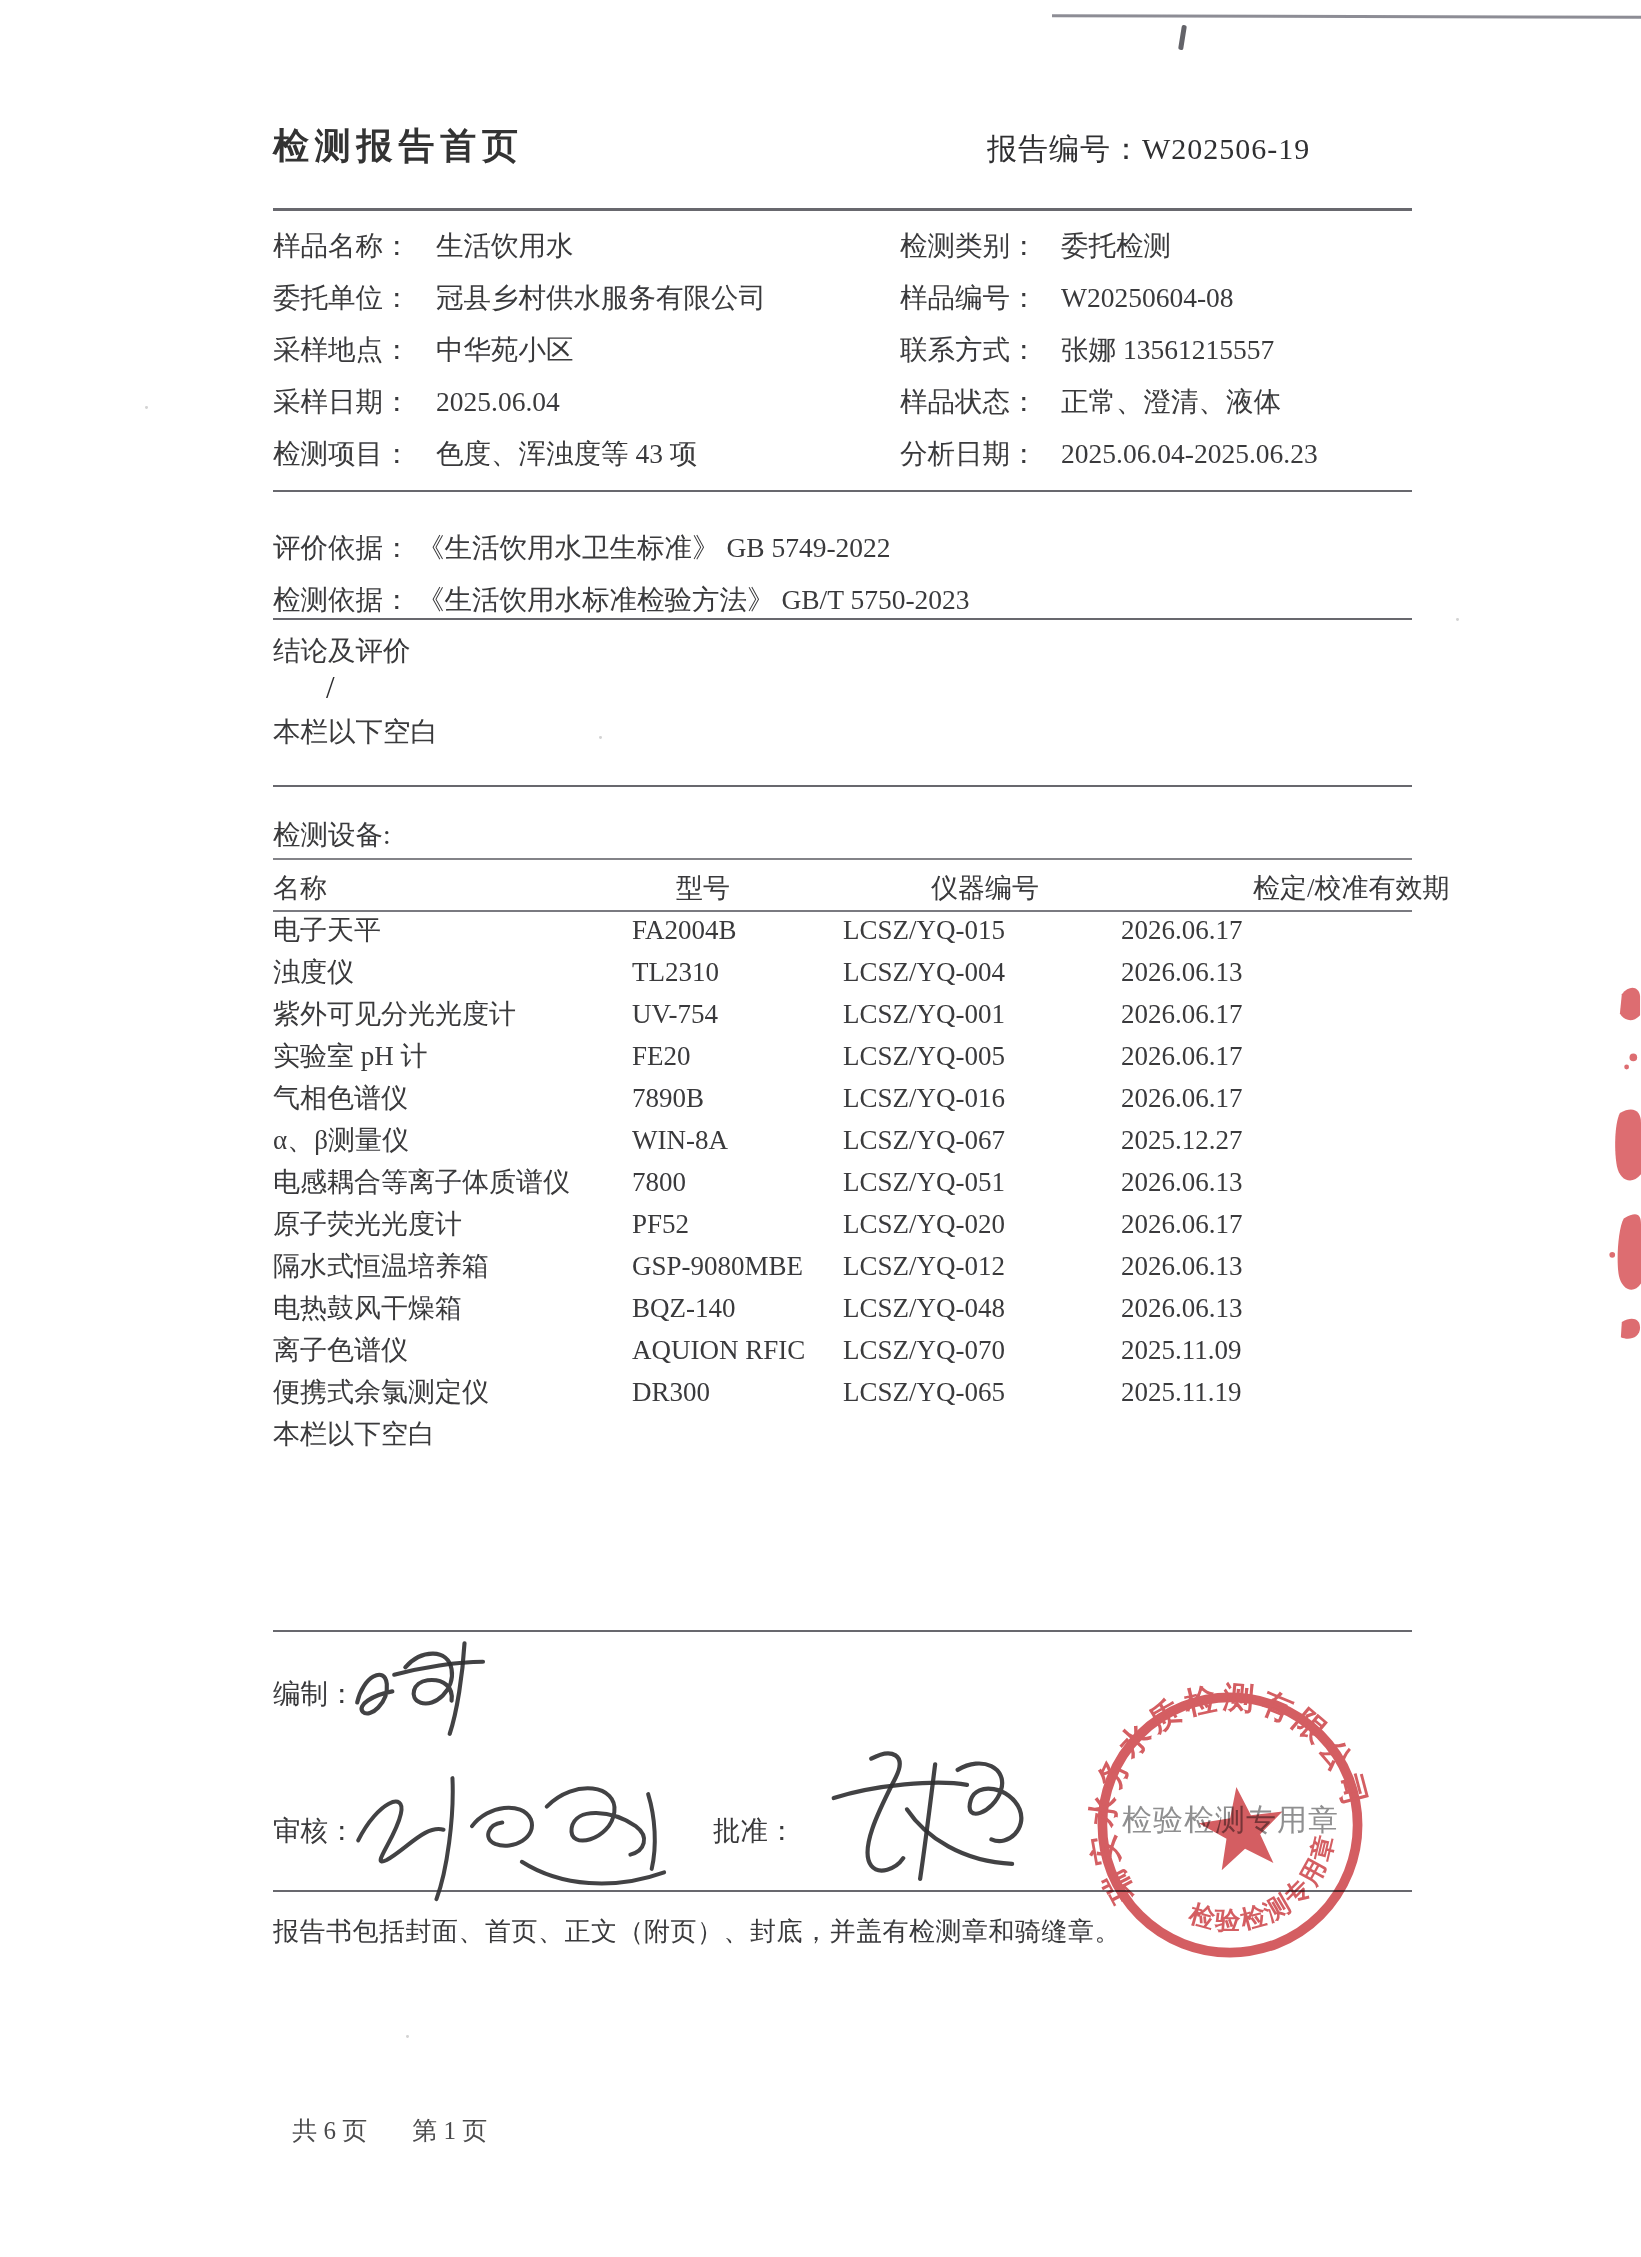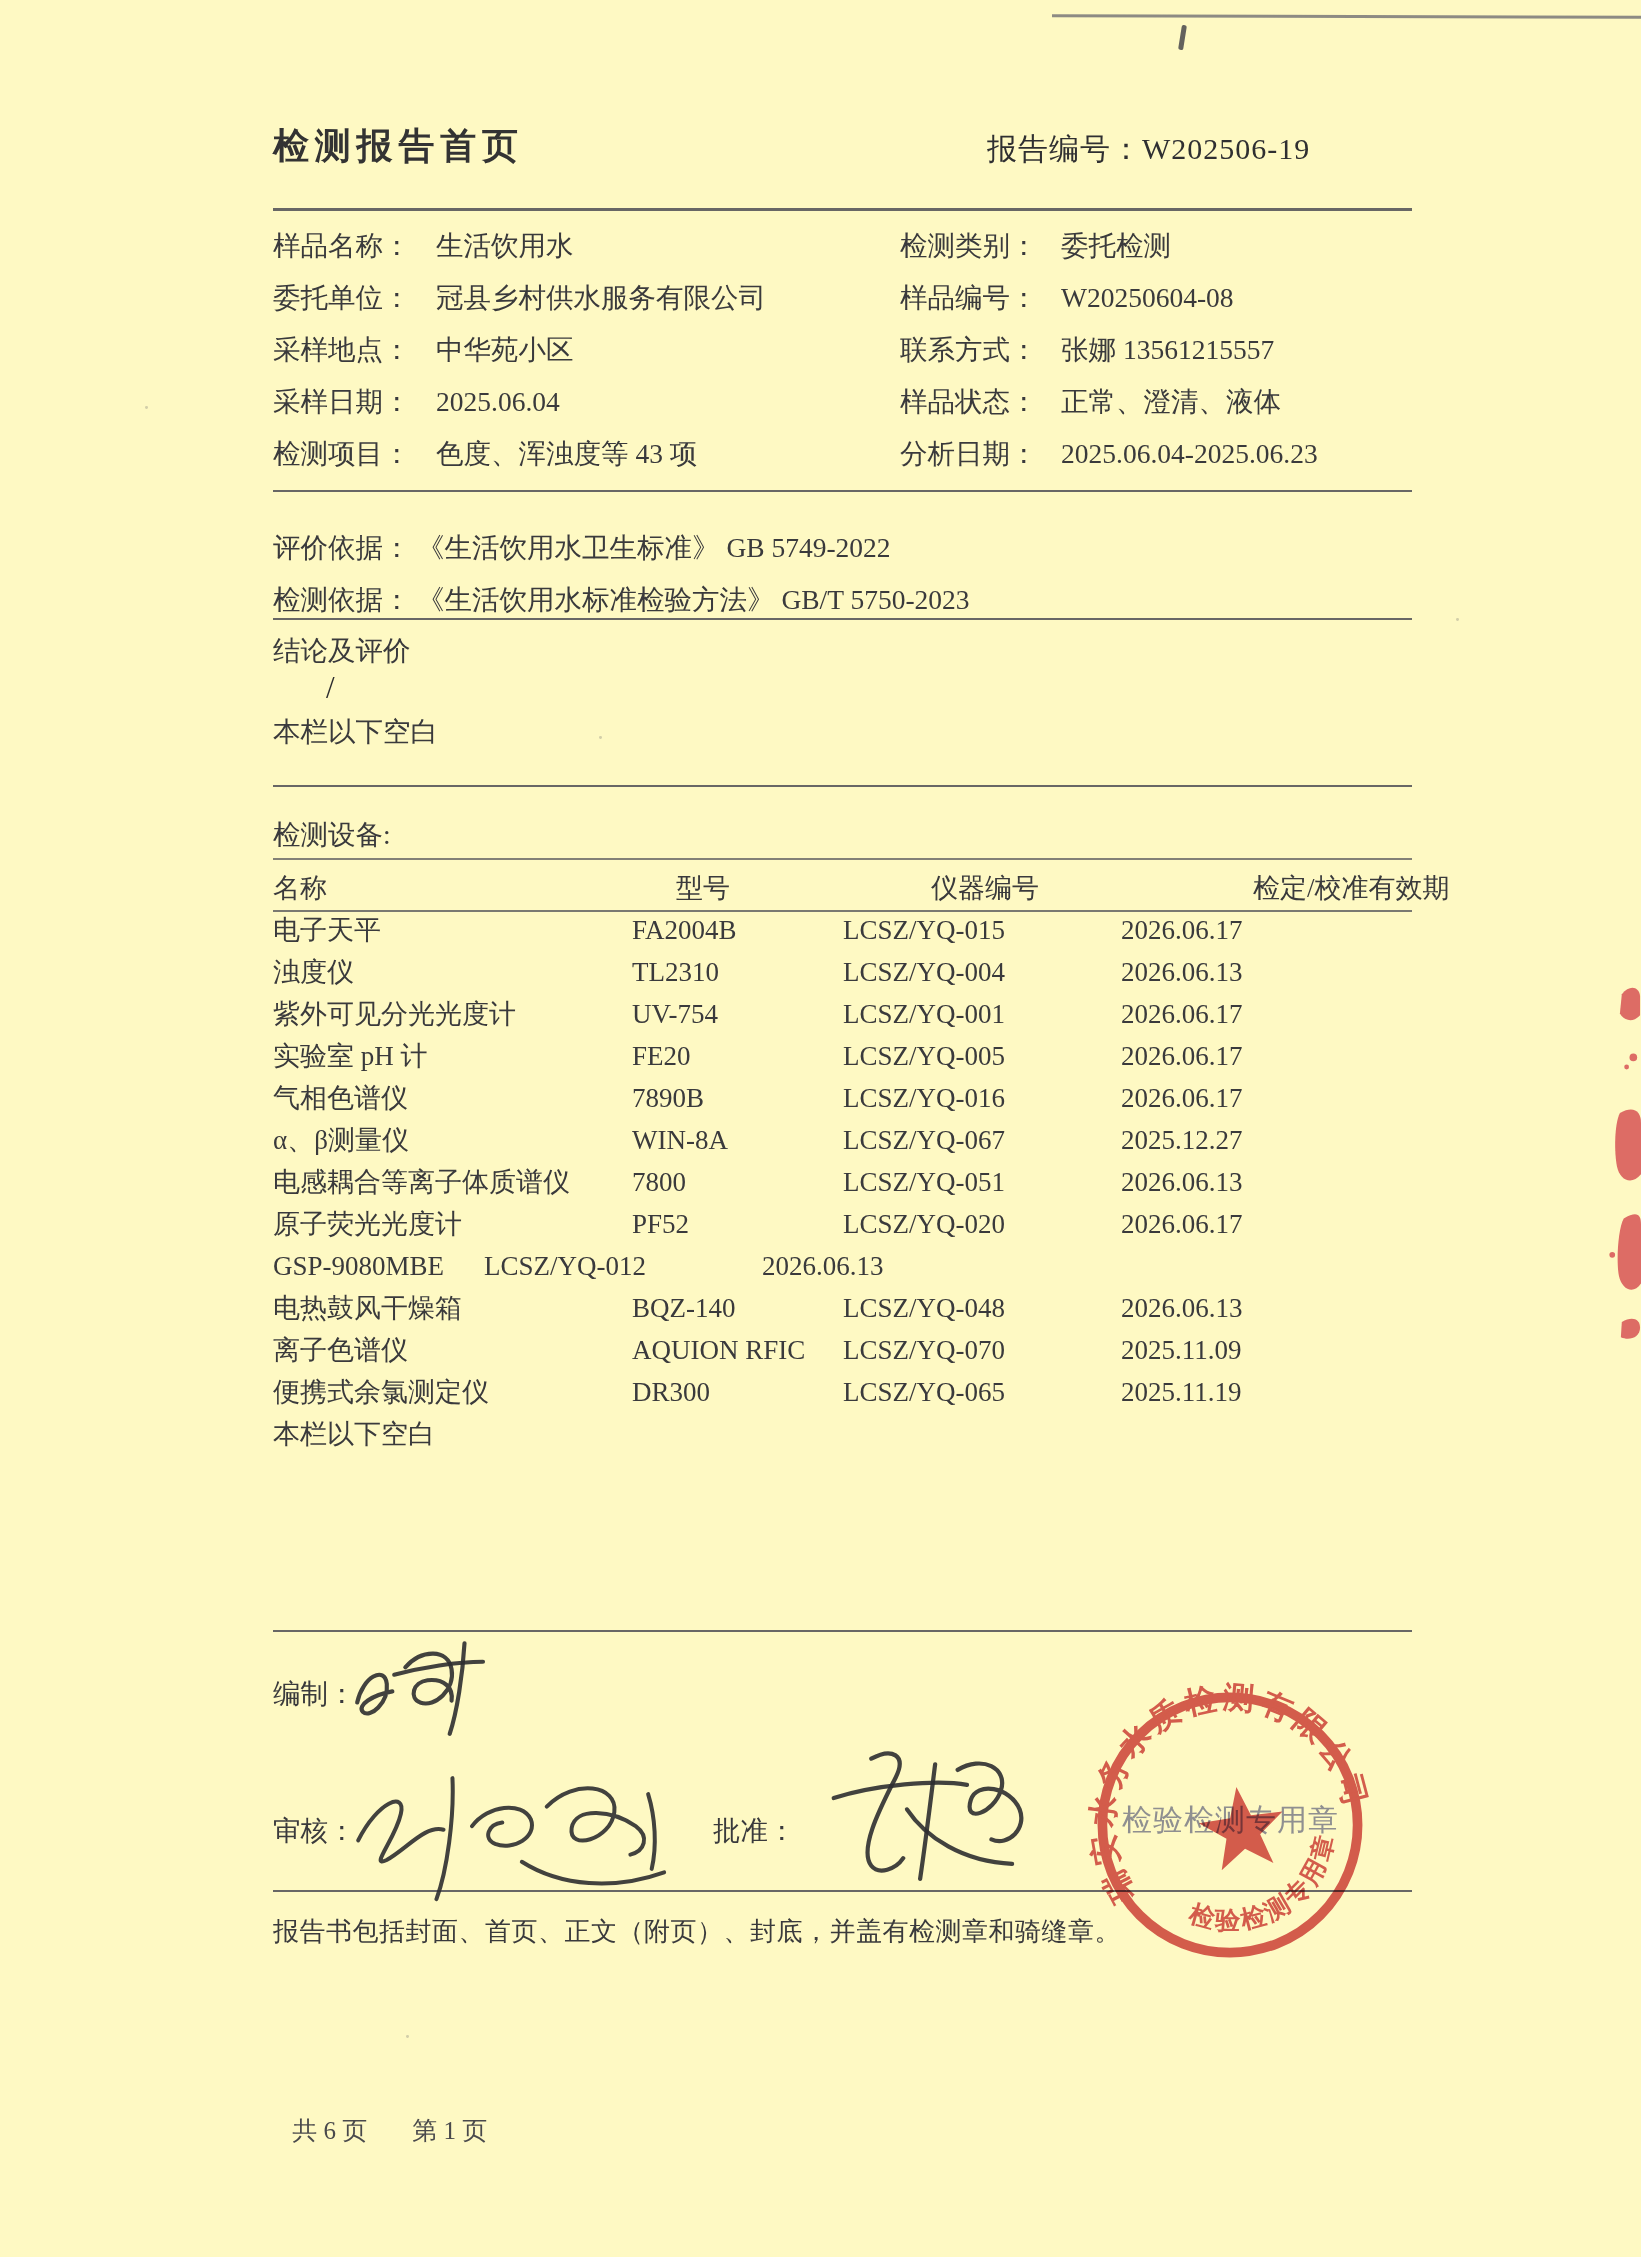--- a/index.html
+++ b/index.html
@@ -1,18 +1,18 @@
 <!DOCTYPE html>
 <html lang="zh"><head>
 <meta charset="utf-8">
 <style>
   html,body{margin:0;padding:0;background:#e8e8e8;}
   .page{
     position:relative;width:1641px;height:2257px;margin:0 auto;
-    background:#fef9c3;overflow:hidden;
+    background:#ffffff;overflow:hidden;
     font-family:"Liberation Serif","DejaVu Serif",serif;
     color:#3a3a3c;
   }
   .abs{position:absolute;}
   
   .doc-title{left:273px;top:122px;font-size:36px;font-weight:700;letter-spacing:5.8px;color:#333;}
   .report-no{left:987px;top:129px;font-size:30px;color:#2f2f31;letter-spacing:1px;}
   
   .rule{left:273px;width:1139px;background:#4e4e55;opacity:.85;}
   .r-top{top:208px;height:2.9px;}
@@ -184,20 +184,21 @@
           <span class="eq-c c2">LCSZ/YQ-051</span>
           <span class="eq-c c3">2026.06.13</span>
         </div>
         <div class="eq-row">
           <span class="eq-c c0">原子荧光光度计</span>
           <span class="eq-c c1">PF52</span>
           <span class="eq-c c2">LCSZ/YQ-020</span>
           <span class="eq-c c3">2026.06.17</span>
         </div>
         <div class="eq-row">
+          <span class="eq-c c0">隔水式恒温培养箱</span>
           <span class="eq-c c1">GSP-9080MBE</span>
           <span class="eq-c c2">LCSZ/YQ-012</span>
           <span class="eq-c c3">2026.06.13</span>
         </div>
         <div class="eq-row">
           <span class="eq-c c0">电热鼓风干燥箱</span>
           <span class="eq-c c1">BQZ-140</span>
           <span class="eq-c c2">LCSZ/YQ-048</span>
           <span class="eq-c c3">2026.06.13</span>
         </div>

